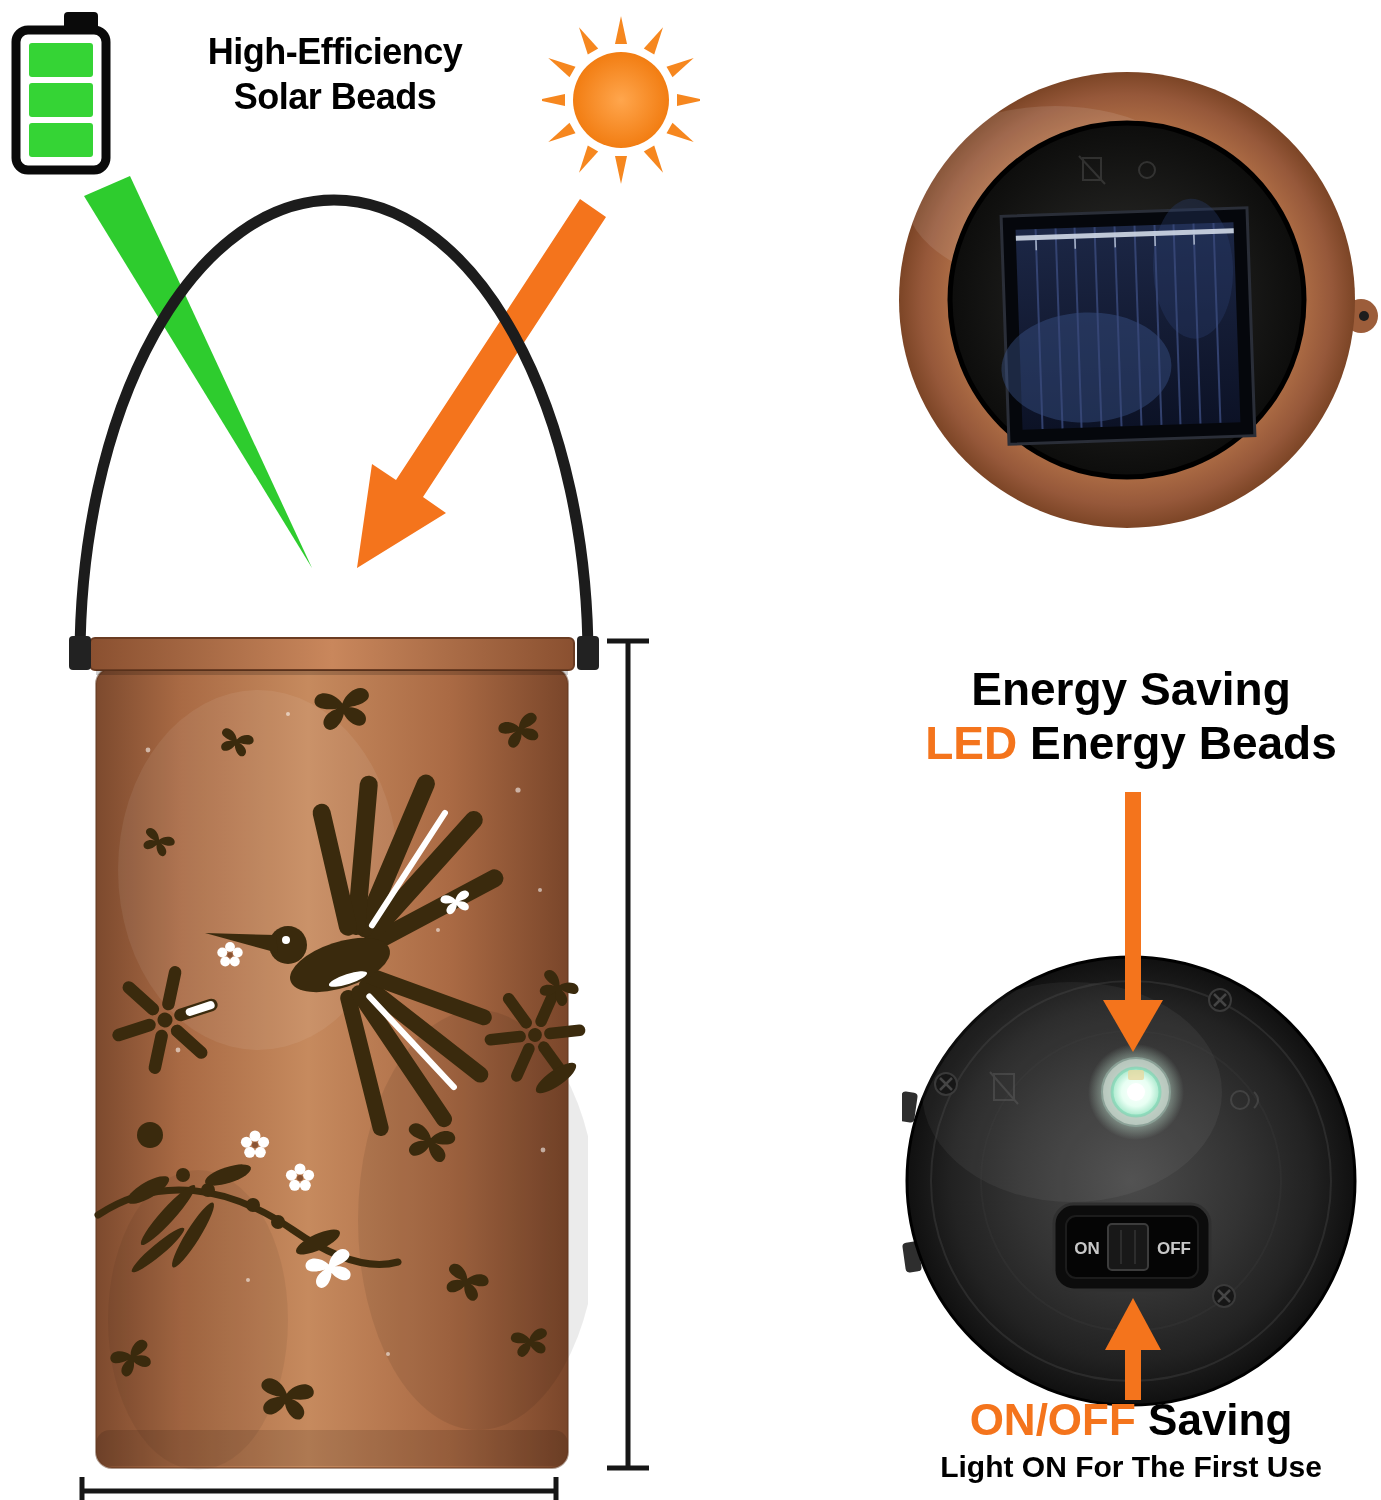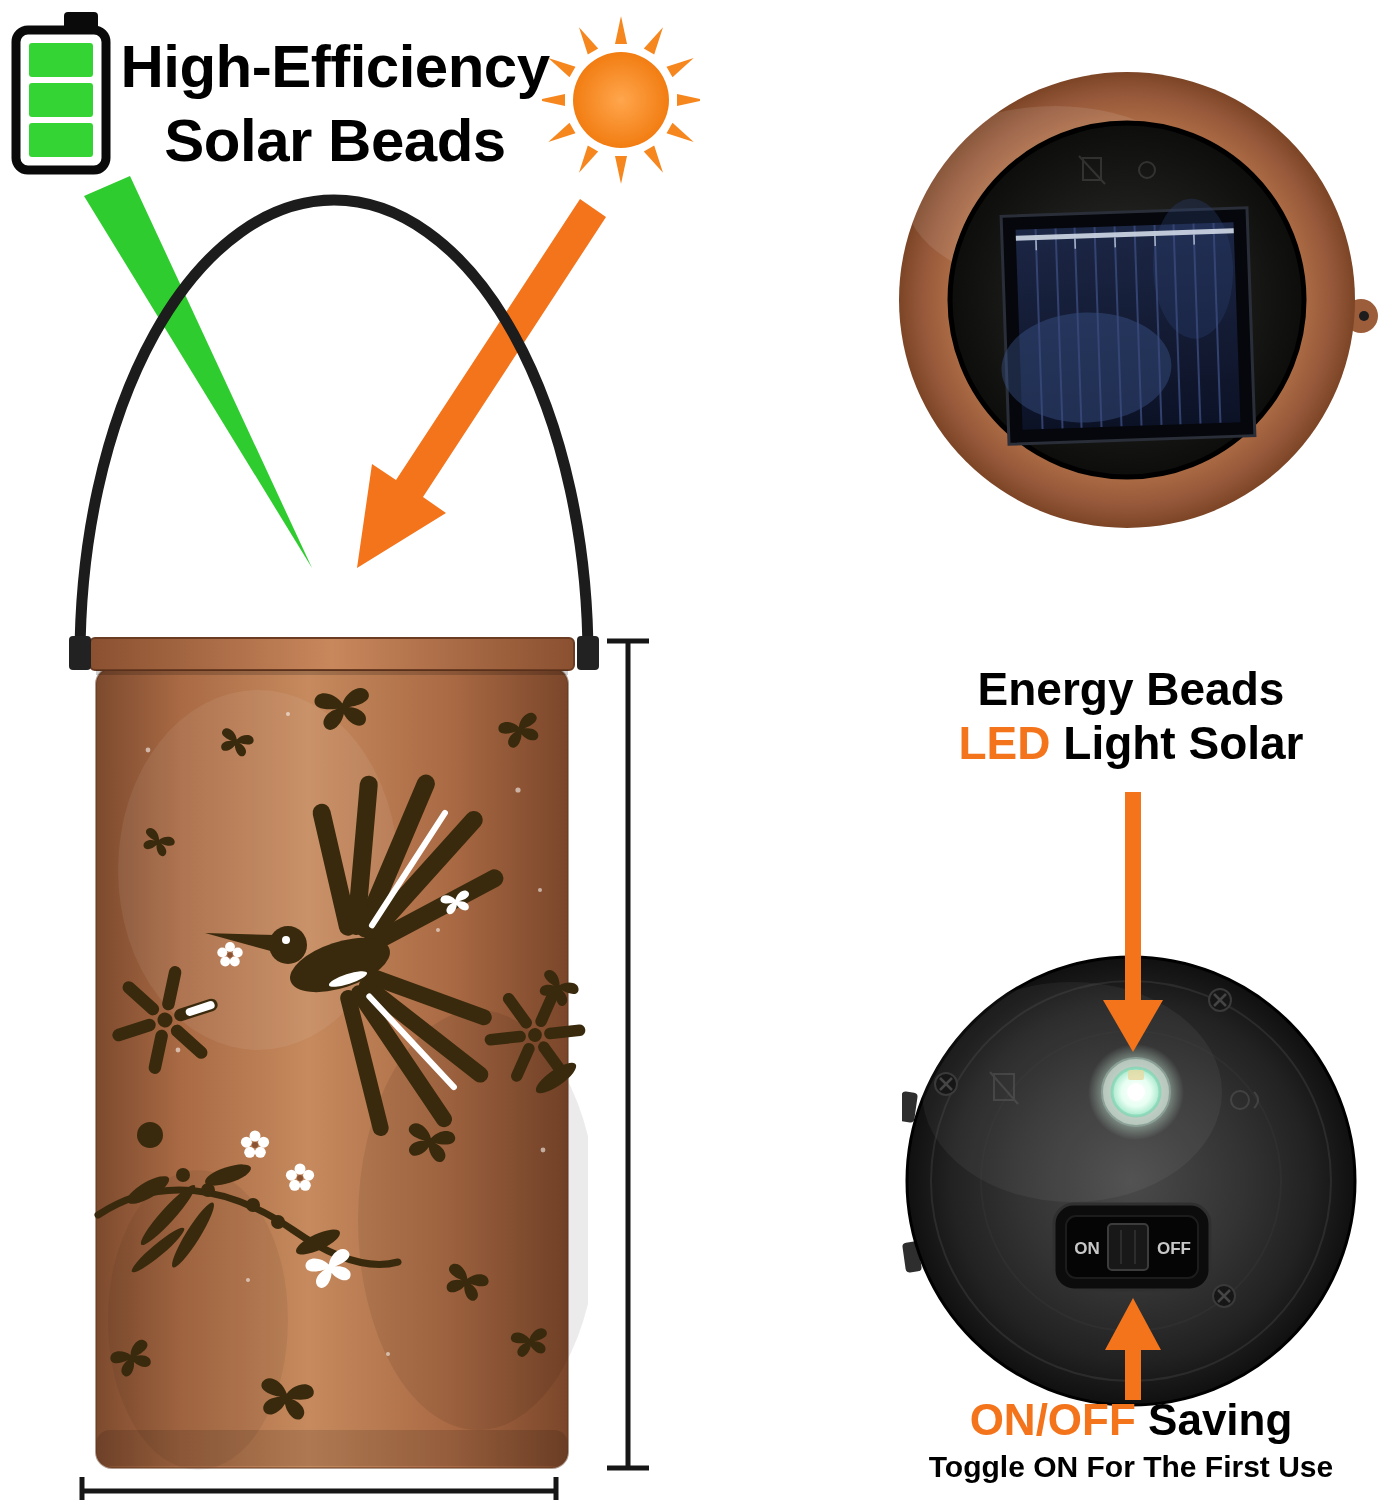--- a/index.html
+++ b/index.html
@@ -1,21 +1,21 @@
 <!DOCTYPE html>
 <html><head>
 <meta charset="utf-8">
 <style>
   html,body{margin:0;padding:0;}
   body{font-family:"Liberation Sans",sans-serif;background:#ffffff;}
   .canvas{position:relative;width:1381px;height:1500px;background:#ffffff;overflow:hidden;}
   .abs{position:absolute;}
   svg{display:block;}
   .headline{position:absolute;text-align:center;font-weight:bold;color:#000;}
-  .t-solar{left:112px;top:30px;width:446px;font-size:60px;line-height:1.24;letter-spacing:-0.5px;}
+  .t-solar{left:112px;top:30px;width:446px;font-size:36px;line-height:1.24;letter-spacing:-0.5px;}
   .t-led{left:878px;top:662px;width:506px;font-size:46px;line-height:1.18;}
   .t-onoff{left:878px;top:1396px;width:506px;font-size:44px;line-height:1.1;}
   .t-sub{left:878px;top:1450px;width:506px;font-size:30px;}
   .accent{color:#F4741C;}
   .overlay{pointer-events:none;}
 </style>
 </head>
 <body>
 
 <div class="canvas">
@@ -300,23 +300,23 @@
         <line x1="144" y1="171" x2="144" y2="181"></line>
           <line x1="183" y1="171" x2="183" y2="181"></line>
         <line x1="223" y1="171" x2="223" y2="181"></line>
           <line x1="263" y1="171" x2="263" y2="181"></line>
         <line x1="302" y1="171" x2="302" y2="181"></line>
       </g>
     </g>
   </svg>
 
   <div class="headline t-led">
-    <div><span>Energy Beads</span></div>
+    <div><span>Energy Saving</span></div>
     <div>
-      <span class="accent">LED</span><span> Light Solar</span>
+      <span class="accent">LED</span><span> Energy Beads</span>
     </div>
   </div>
 
   <svg class="abs" style="left:902px;top:952px" width="458" height="458" viewBox="0 0 458 458">
     <defs>
       <radialGradient id="discGrad">
           <stop offset="0" stop-color="#4a4a4a"></stop>
           <stop offset="0.5" stop-color="#333333"></stop>
         <stop offset="0.8" stop-color="#222222"></stop>
           <stop offset="1" stop-color="#101010"></stop>
@@ -381,21 +381,21 @@
       <line x1="233" y1="278" x2="233" y2="312" stroke="#2c2c2c" stroke-width="2"></line>
       <text x="185" y="302" fill="#c8c8c8" font-size="17" font-weight="bold" text-anchor="middle">ON</text>
       <text x="272" y="302" fill="#c8c8c8" font-size="17" font-weight="bold" text-anchor="middle">OFF</text>
     </g>
   </svg>
 
   <div class="headline t-onoff">
     <span class="accent">ON/OFF</span><span> Saving</span>
   </div>
   <div class="headline t-sub">
-    <span>Toggle ON For The First Use</span>
+    <span>Light ON For The First Use</span>
   </div>
 
   <svg class="abs overlay" style="left:0;top:0" width="1381" height="1500" viewBox="0 0 1381 1500">
     <g stroke="#161616">
       <line x1="628" y1="641" x2="628" y2="1468" stroke-width="5"></line>
       <line x1="607" y1="641" x2="649" y2="641" stroke-width="5"></line>
       <line x1="607" y1="1468" x2="649" y2="1468" stroke-width="5"></line>
     </g>
     <g stroke="#161616">
       <line x1="82" y1="1491" x2="556" y2="1491" stroke-width="5"></line>

